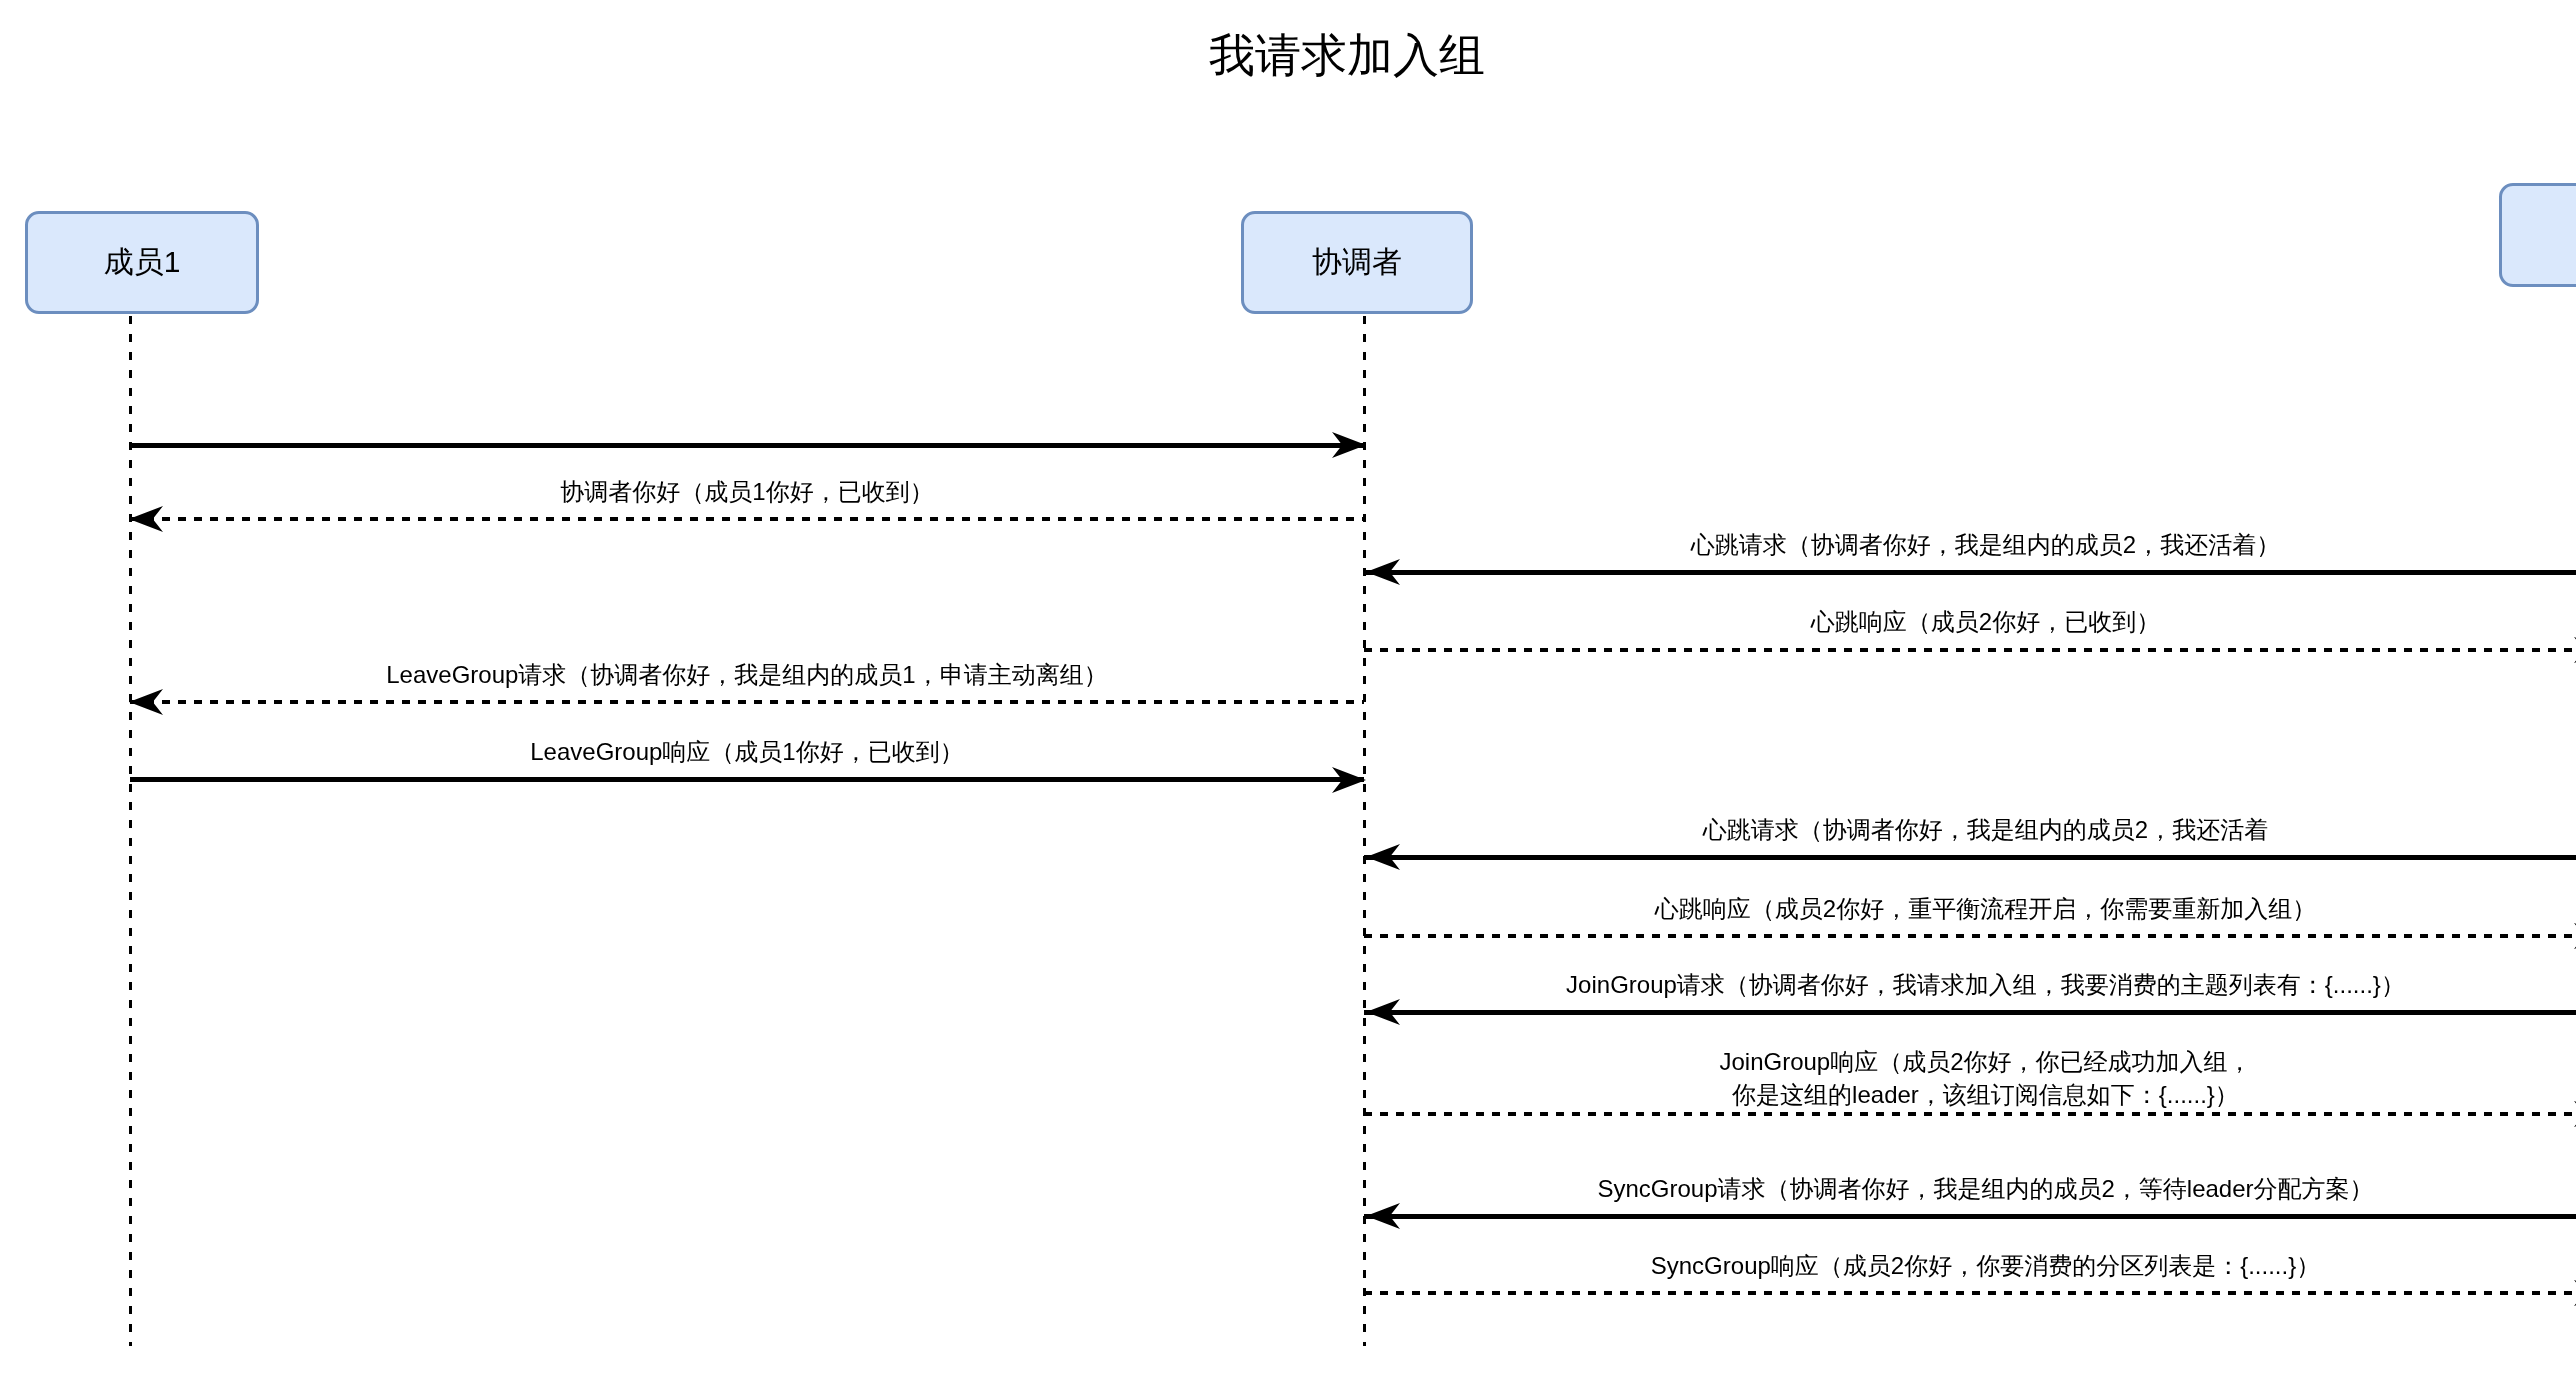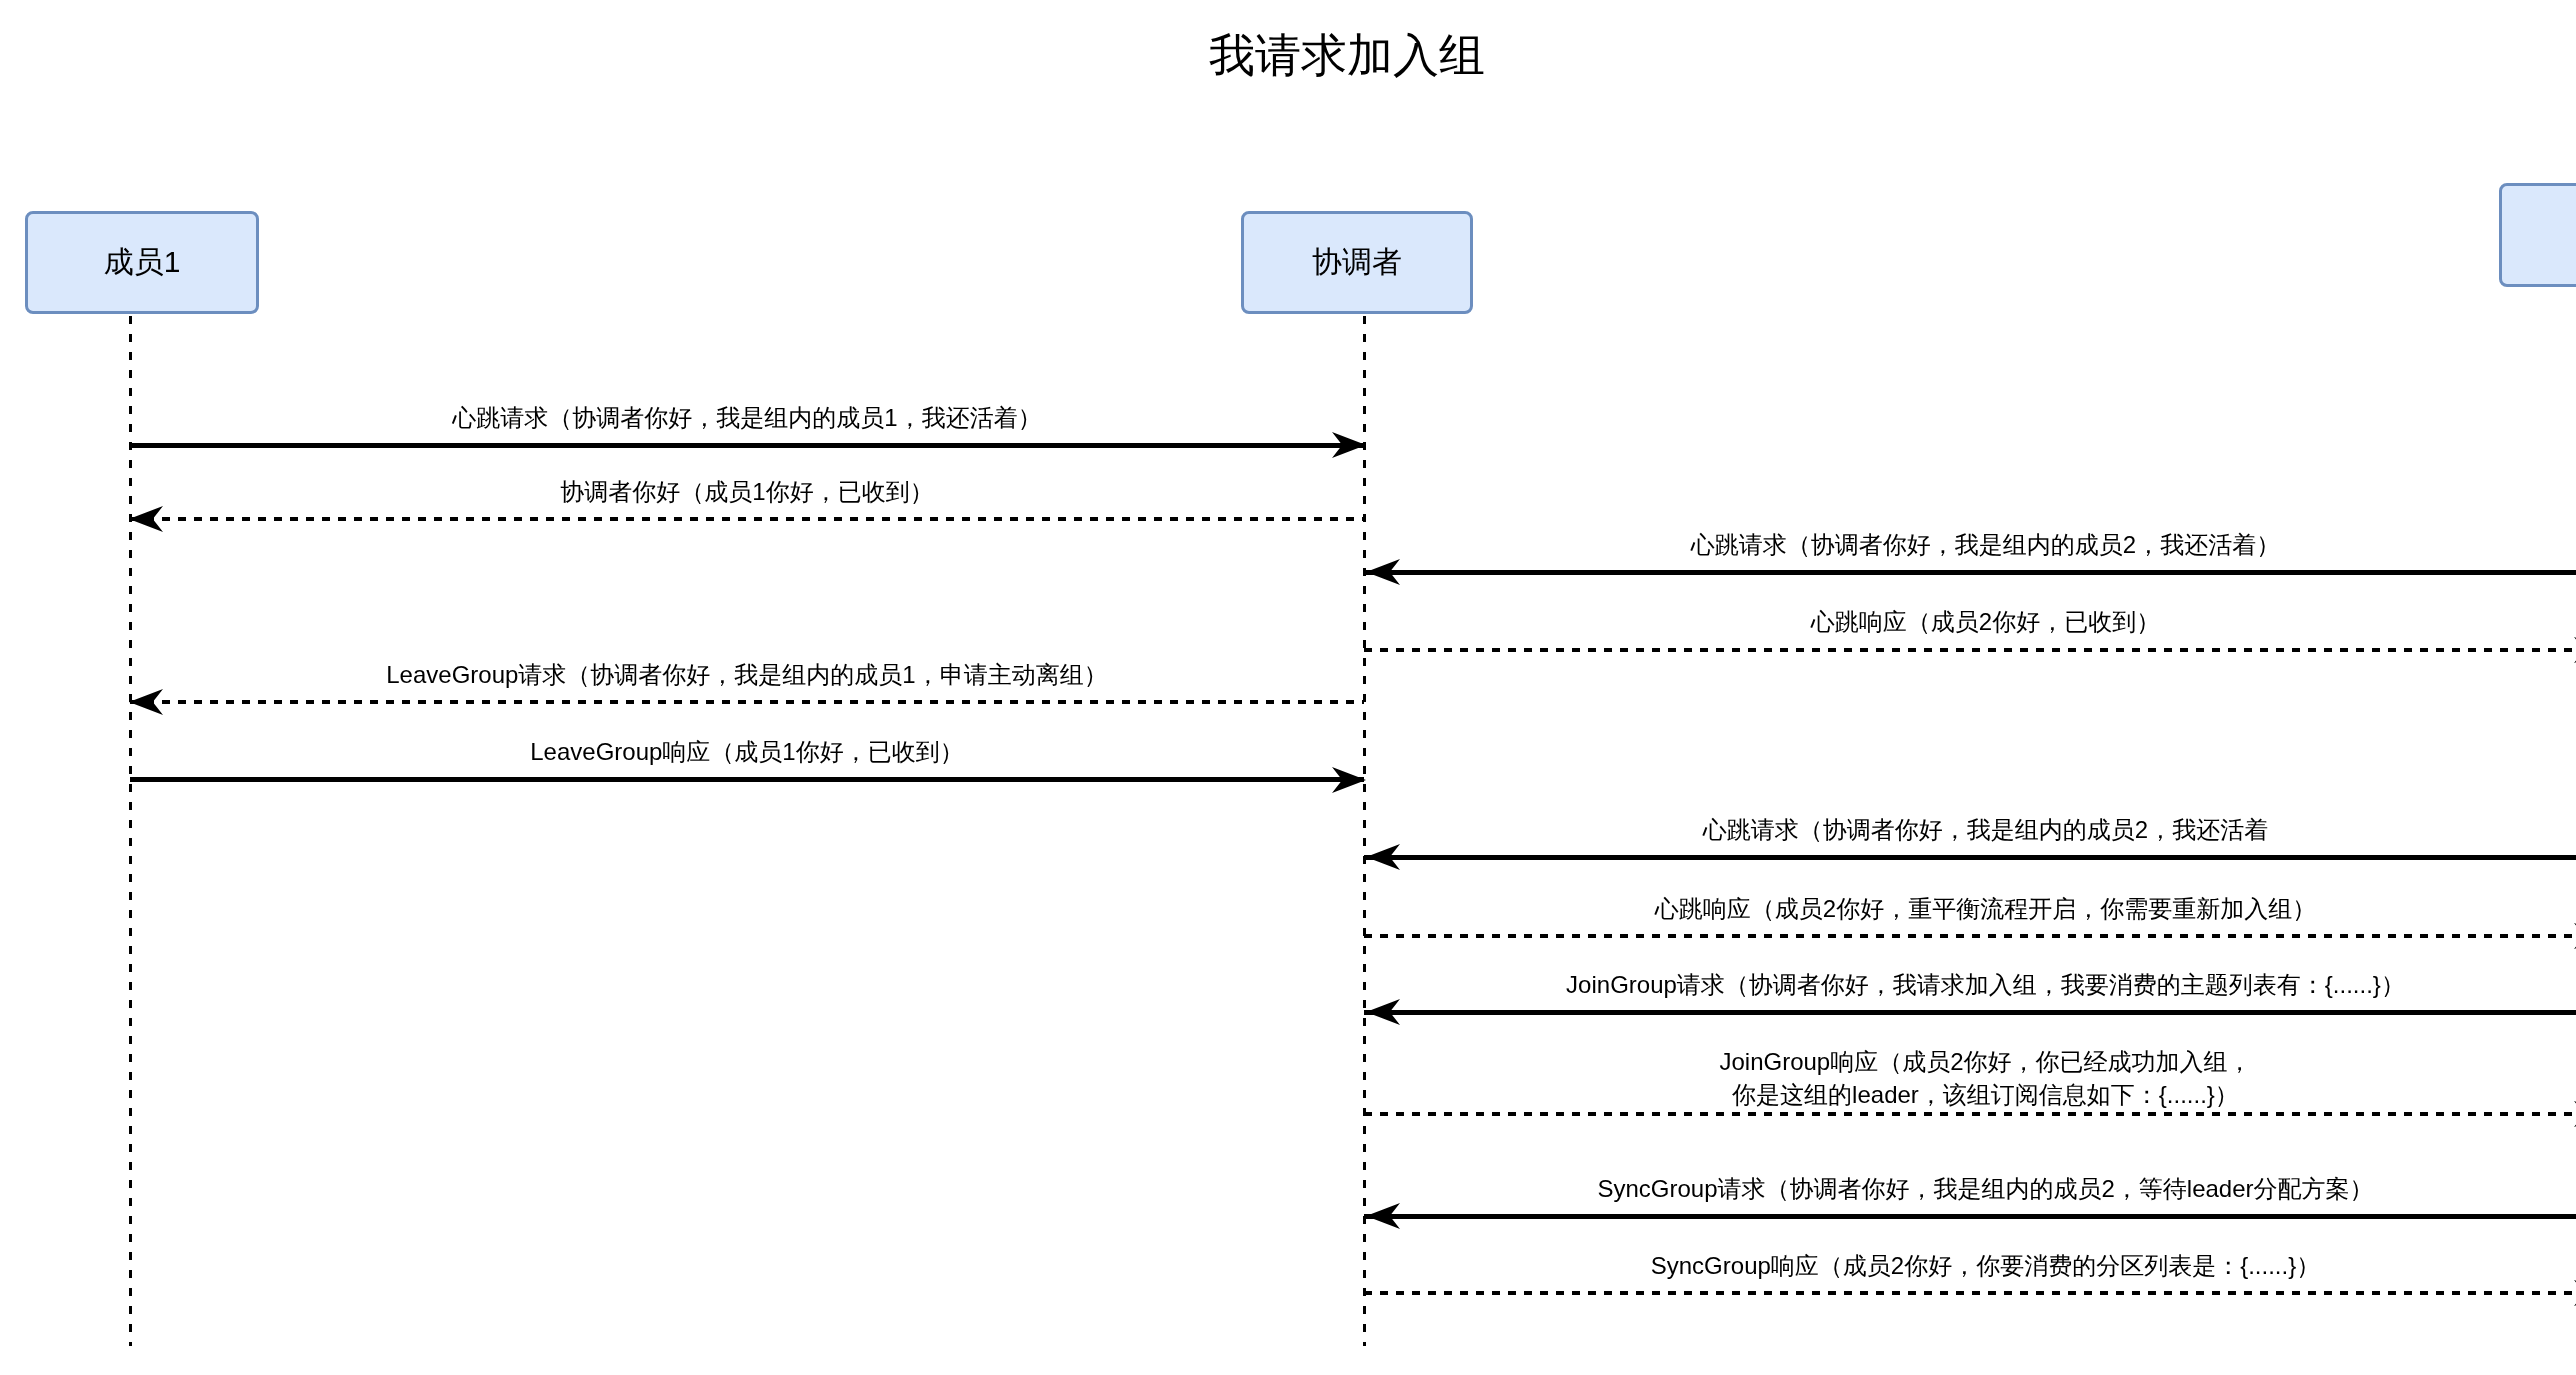--- a/index.html
+++ b/index.html
@@ -19,21 +19,21 @@
     transform: translateX(-50%);
     font-size: 46px;
     line-height: 57px;
     white-space: nowrap;
   }
   .actor {
     position: absolute;
     box-sizing: border-box;
     background: var(--actor-fill, #dae8fc);
     border: 3.6px solid var(--actor-border, #6c8ebf);
-    border-radius: 8px;
+    border-radius: 14px;
     display: flex;
     align-items: center;
     justify-content: center;
     font-size: 30px;
     white-space: nowrap;
   }
   .lifeline {
     position: absolute;
     width: 3.1px;
     background: repeating-linear-gradient(180deg,
@@ -78,21 +78,20 @@
   <div class="actor" style="left:1241px; top:211px; width:232px; height:103px;">
     <span>协调者</span>
   </div>
   <div class="actor" style="left:2499px; top:183px; width:233px; height:104px;">
     
   </div>
 
   <div class="lifeline" style="left:129px; top:316px; height:1030px;"></div>
   <div class="lifeline" style="left:1363px; top:316px; height:1030px;"></div>
 
-  <div class="msg-label lane-l" style="top:403px;">心跳请求（协调者你好，我是组内的成员1，我还活着）</div>
   <div class="mline solid lane-l" style="top:443px;"></div>
   <div class="ah ah-r" style="left:1332px; top:432px;"></div>
 
   <div class="msg-label lane-l" style="top:477px;">协调者你好（成员1你好，已收到）</div>
   <div class="mline dashed lane-l" style="top:517px;"></div>
   <div class="ah ah-l" style="left:129px; top:506px;"></div>
 
   <div class="msg-label lane-r" style="top:530px;">心跳请求（协调者你好，我是组内的成员2，我还活着）</div>
   <div class="mline solid lane-r" style="top:570px;"></div>
   <div class="ah ah-l" style="left:1366px; top:559px;"></div>

